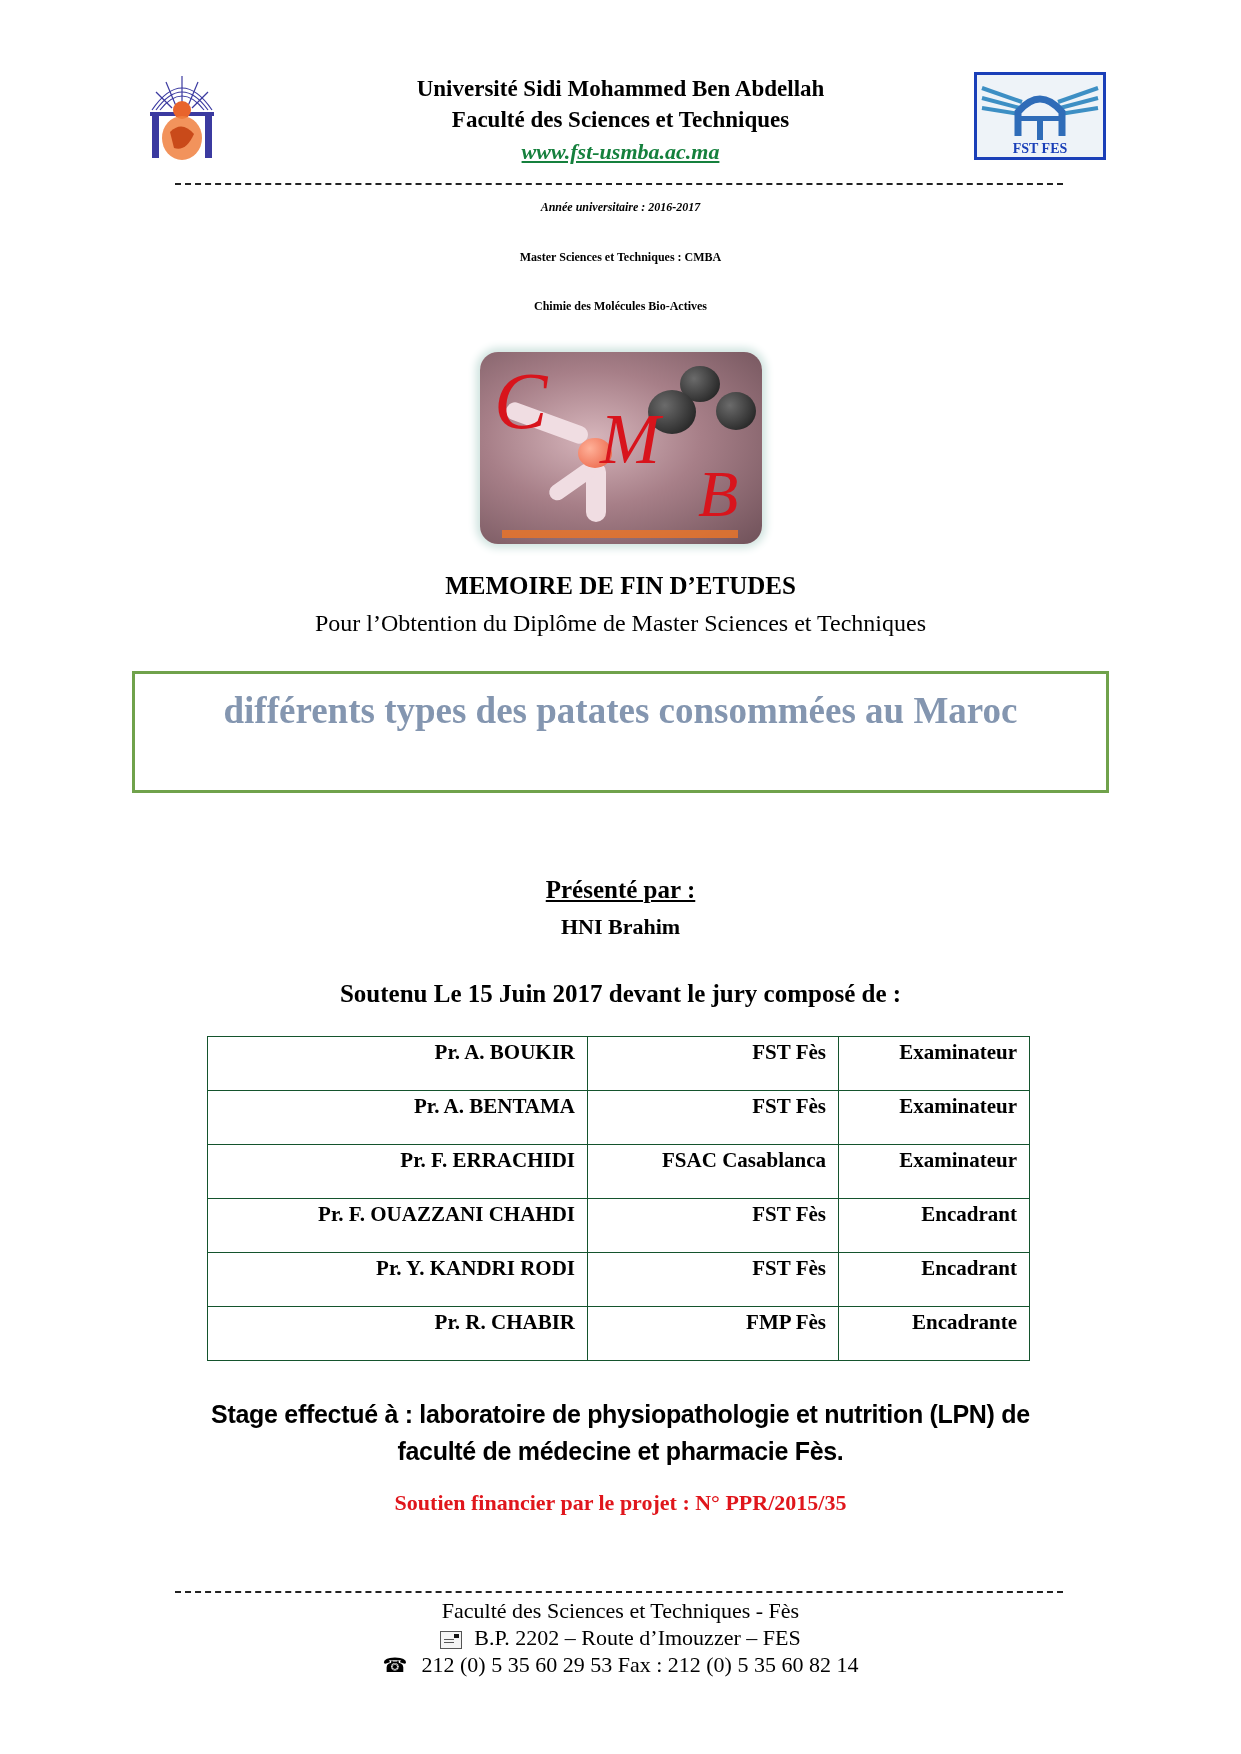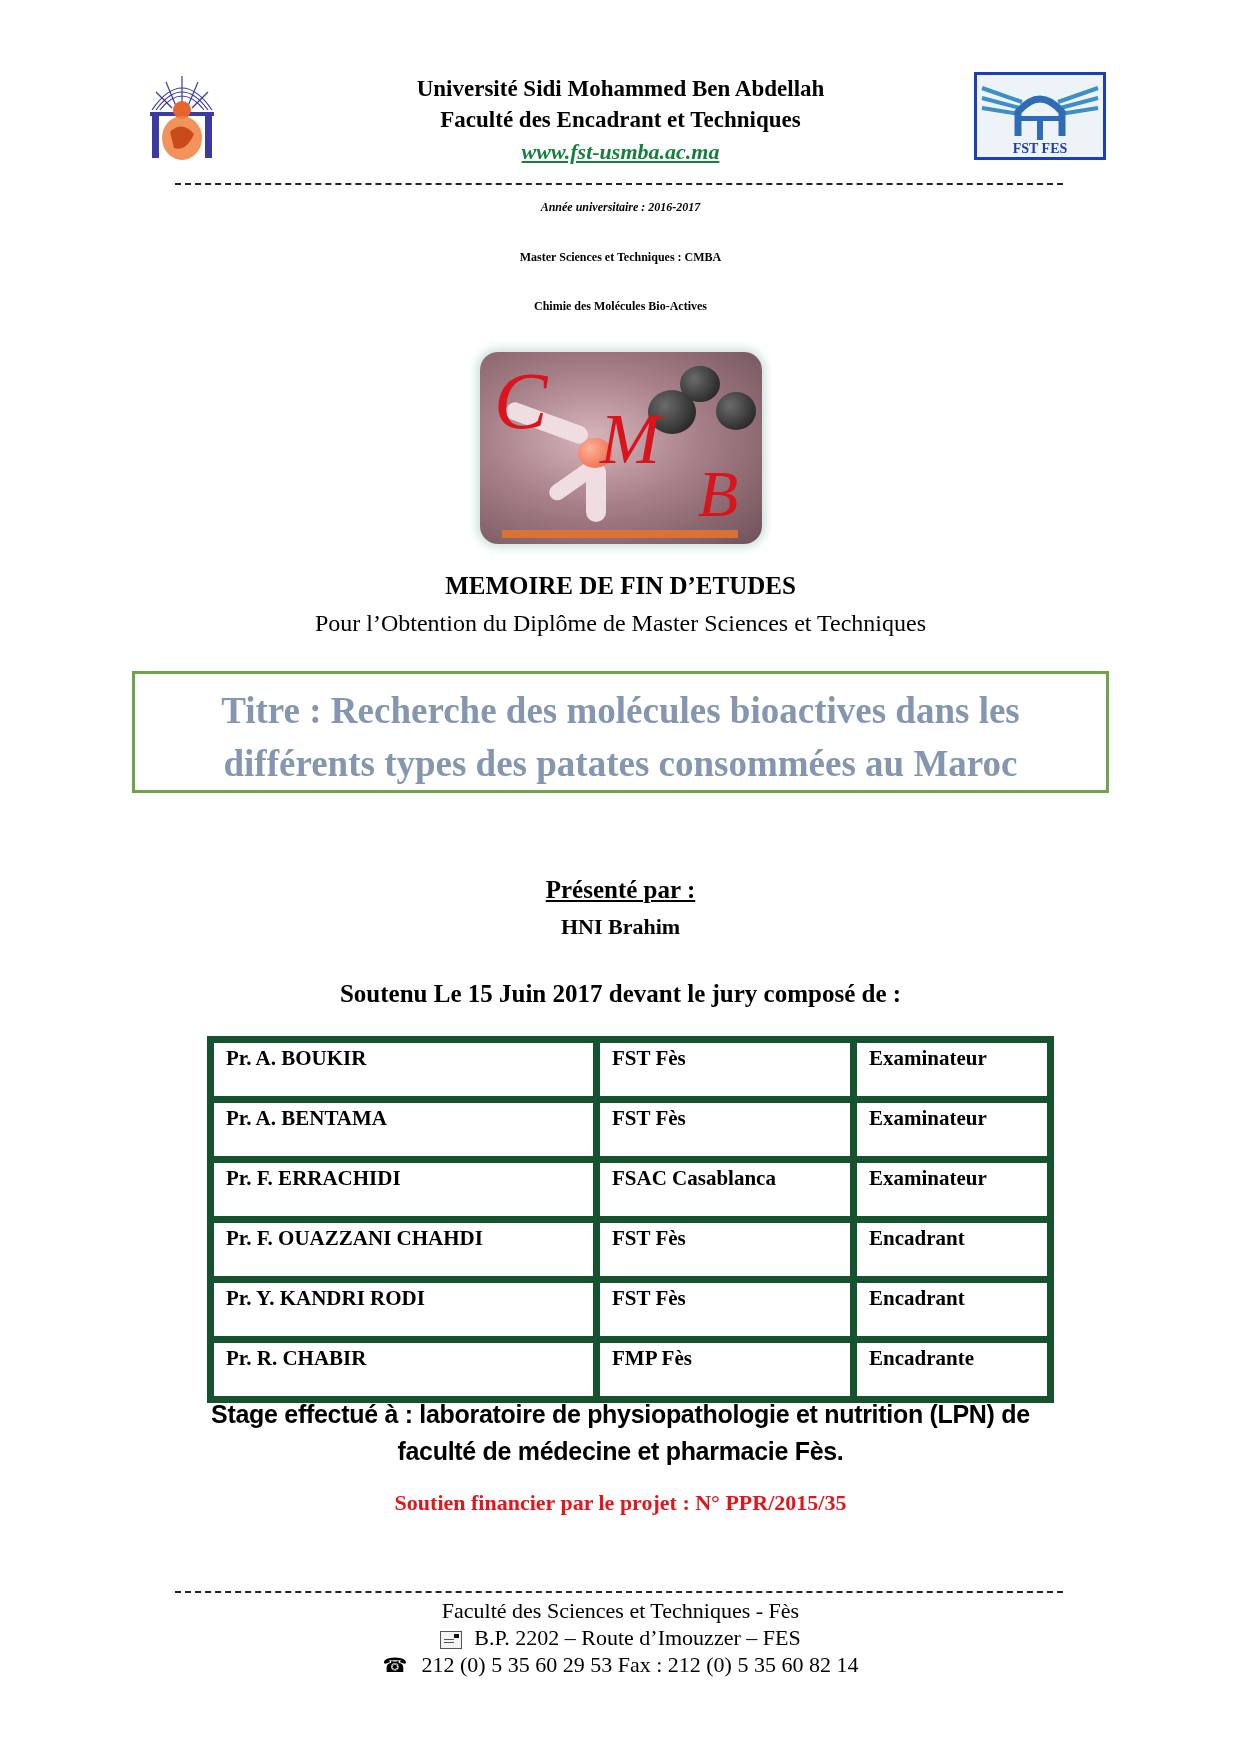--- a/index.html
+++ b/index.html
@@ -52,21 +52,21 @@
   #title-text { position: absolute; left: 0; right: 0; top: 10px; text-align: center; color: #8496b0; font-weight: bold; font-size: 37px; line-height: 53px; }
 
   
   #presente-label { left: 0; width: 1241px; top: 876px; text-align: center; font-weight: bold; font-size: 25px; }
   #presente-label span { text-decoration: underline; }
   #author { left: 0; width: 1241px; top: 914px; text-align: center; font-weight: bold; font-size: 22px; }
   #soutenu { left: 0; width: 1241px; top: 980px; text-align: center; font-weight: bold; font-size: 25px; }
 
   
   #jury-table { left: 207px; top: 1036px; border-collapse: collapse; font-weight: bold; font-size: 21px; }
-  #jury-table td { border: 7px solid #14532d; height: 50px; padding: 3px 12px 0 12px; vertical-align: top; }
+  #jury-table td { border: 1px solid #14532d; height: 50px; padding: 3px 12px 0 12px; vertical-align: top; text-align: right; }
   #jury-table td.c1 { width: 355px; }
   #jury-table td.c2 { width: 226px; }
   #jury-table td.c3 { width: 166px; }
 
   
   #stage { left: 140px; width: 961px; top: 1396px; text-align: center; font-family: "Liberation Sans", "DejaVu Sans", sans-serif; font-weight: bold; font-size: 25px; line-height: 37px; letter-spacing: -0.3px; }
   #funding { left: 0; width: 1241px; top: 1490px; text-align: center; font-weight: bold; font-size: 22px; color: #e0161c; }
 
   
   .foot { left: 0; width: 1241px; text-align: center; font-size: 22px; }
@@ -96,21 +96,21 @@
     <rect x="4" y="40" width="64" height="4" fill="#3b3aa0"></rect>
     <rect x="6" y="44" width="7" height="42" fill="#3b3aa0"></rect>
     <rect x="59" y="44" width="7" height="42" fill="#3b3aa0"></rect>
     <circle cx="36" cy="38" r="9" fill="#e8642c"></circle>
     <ellipse cx="36" cy="66" rx="20" ry="22" fill="#f08040" opacity="0.85"></ellipse>
     <path d="M24 60 Q36 48 48 62 Q40 80 28 76 Z" fill="#c94a1a"></path>
   </svg>
 </div>
 
 <div id="hdr-univ" class="abs hdr-line">Université Sidi Mohammed Ben Abdellah</div>
-<div id="hdr-fac" class="abs hdr-line">Faculté des Encadrant et Techniques</div>
+<div id="hdr-fac" class="abs hdr-line">Faculté des Sciences et Techniques</div>
 <div id="hdr-url" class="abs hdr-line">www.fst-usmba.ac.ma</div>
 
 <div id="logo-fst" class="abs">
   <svg width="132" height="88" viewBox="0 0 132 88">
     <rect x="1.5" y="1.5" width="129" height="85" fill="#eef3f8" stroke="#1a3fb8" stroke-width="3"></rect>
     <g stroke="#3d8fc4" stroke-width="4" fill="none">
       <path d="M8 16 L48 30"></path>
         <path d="M8 26 L46 36"></path>
         <path d="M8 36 L46 42"></path>
       <path d="M124 16 L84 30"></path>
@@ -142,21 +142,20 @@
   <span id="cmb-m" class="cmb-letter">M</span>
   <span id="cmb-b" class="cmb-letter">B</span>
   <div id="cmb-strip"></div>
 </div>
 
 <div id="memoire" class="abs">MEMOIRE DE FIN D’ETUDES</div>
 <div id="obtention" class="abs">Pour l’Obtention du Diplôme de Master Sciences et Techniques</div>
 
 <div id="title-box" class="abs">
   <div id="title-text">
-    <div>Titre : Recherche des molécules bioactives dans les</div>
     <div>différents types des patates consommées au Maroc</div>
   </div>
 </div>
 
 <div id="presente-label" class="abs">
   <span>Présenté par :</span>
 </div>
 <div id="author" class="abs">HNI Brahim</div>
 <div id="soutenu" class="abs">Soutenu Le 15 Juin 2017 devant le jury composé de :</div>
 

